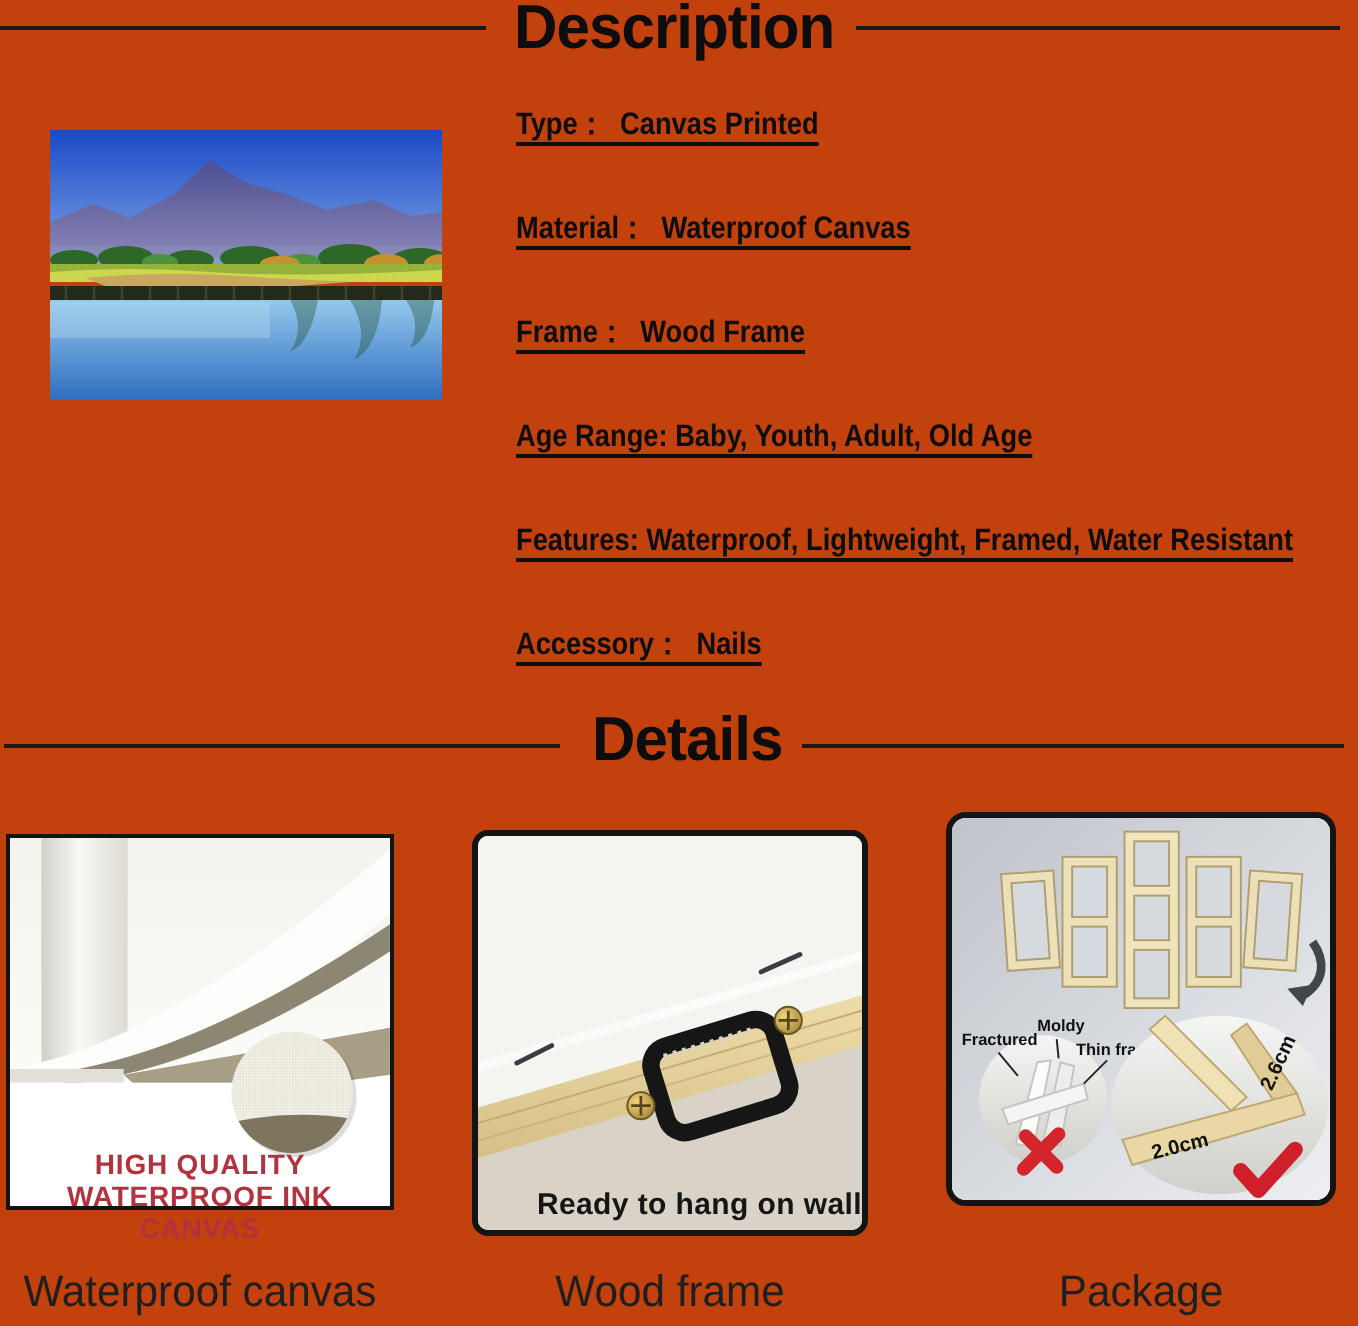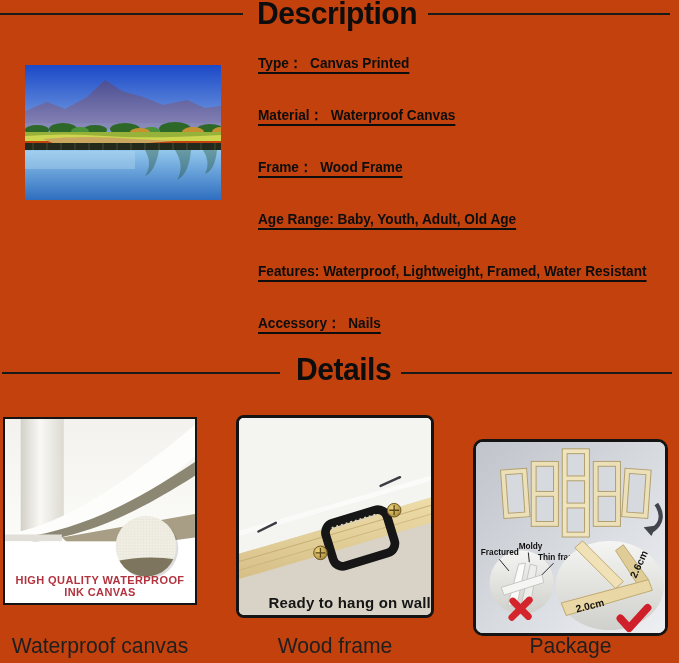--- a/index.html
+++ b/index.html
@@ -13,24 +13,24 @@
   .spec-line{font-size:15.5px;font-weight:700;color:#0d0d0d;white-space:pre;
              height:22px;line-height:22px;margin-bottom:30px;
              text-decoration:underline;text-decoration-thickness:1.5px;text-underline-offset:4px;
              transform:scaleX(.88);transform-origin:0 50%;}
   
   #product-photo{position:absolute;left:25px;top:65px;width:196px;height:135px;}
   
   .card{position:absolute;background:#fff;box-sizing:border-box;}
   #card-canvas{left:3px;top:417px;width:194px;height:188px;border:2px solid #141414;}
   #card-frame{left:236px;top:415px;width:198px;height:203px;border:3px solid #141414;border-radius:8px;overflow:hidden;}
-  #card-package{left:473px;top:439px;width:195px;height:197px;border:3px solid #141414;border-radius:10px;overflow:hidden;}
+  #card-package{left:473px;top:406px;width:195px;height:197px;border:3px solid #141414;border-radius:10px;overflow:hidden;}
   .card svg{display:block;width:100%;height:100%;}
   .overlay-red{position:absolute;left:0;right:0;top:155px;text-align:center;
-               font-size:11px;font-weight:700;letter-spacing:.4px;color:#b2333e;}
+               font-size:14px;font-weight:700;letter-spacing:.4px;color:#b2333e;}
   .overlay-hang{position:absolute;left:0;right:0;top:176px;text-align:right;
                 font-size:15px;font-weight:700;letter-spacing:.2px;color:#151515;}
   .caption{position:absolute;top:633px;text-align:center;font-size:22px;font-weight:400;
            color:#1f1f1f;transform:scaleX(.96);}
   .pkg-label{font-family:"Liberation Sans",sans-serif;font-weight:700;fill:#111;}
 </style>
 </head>
 <body>
 
 <div id="page">

